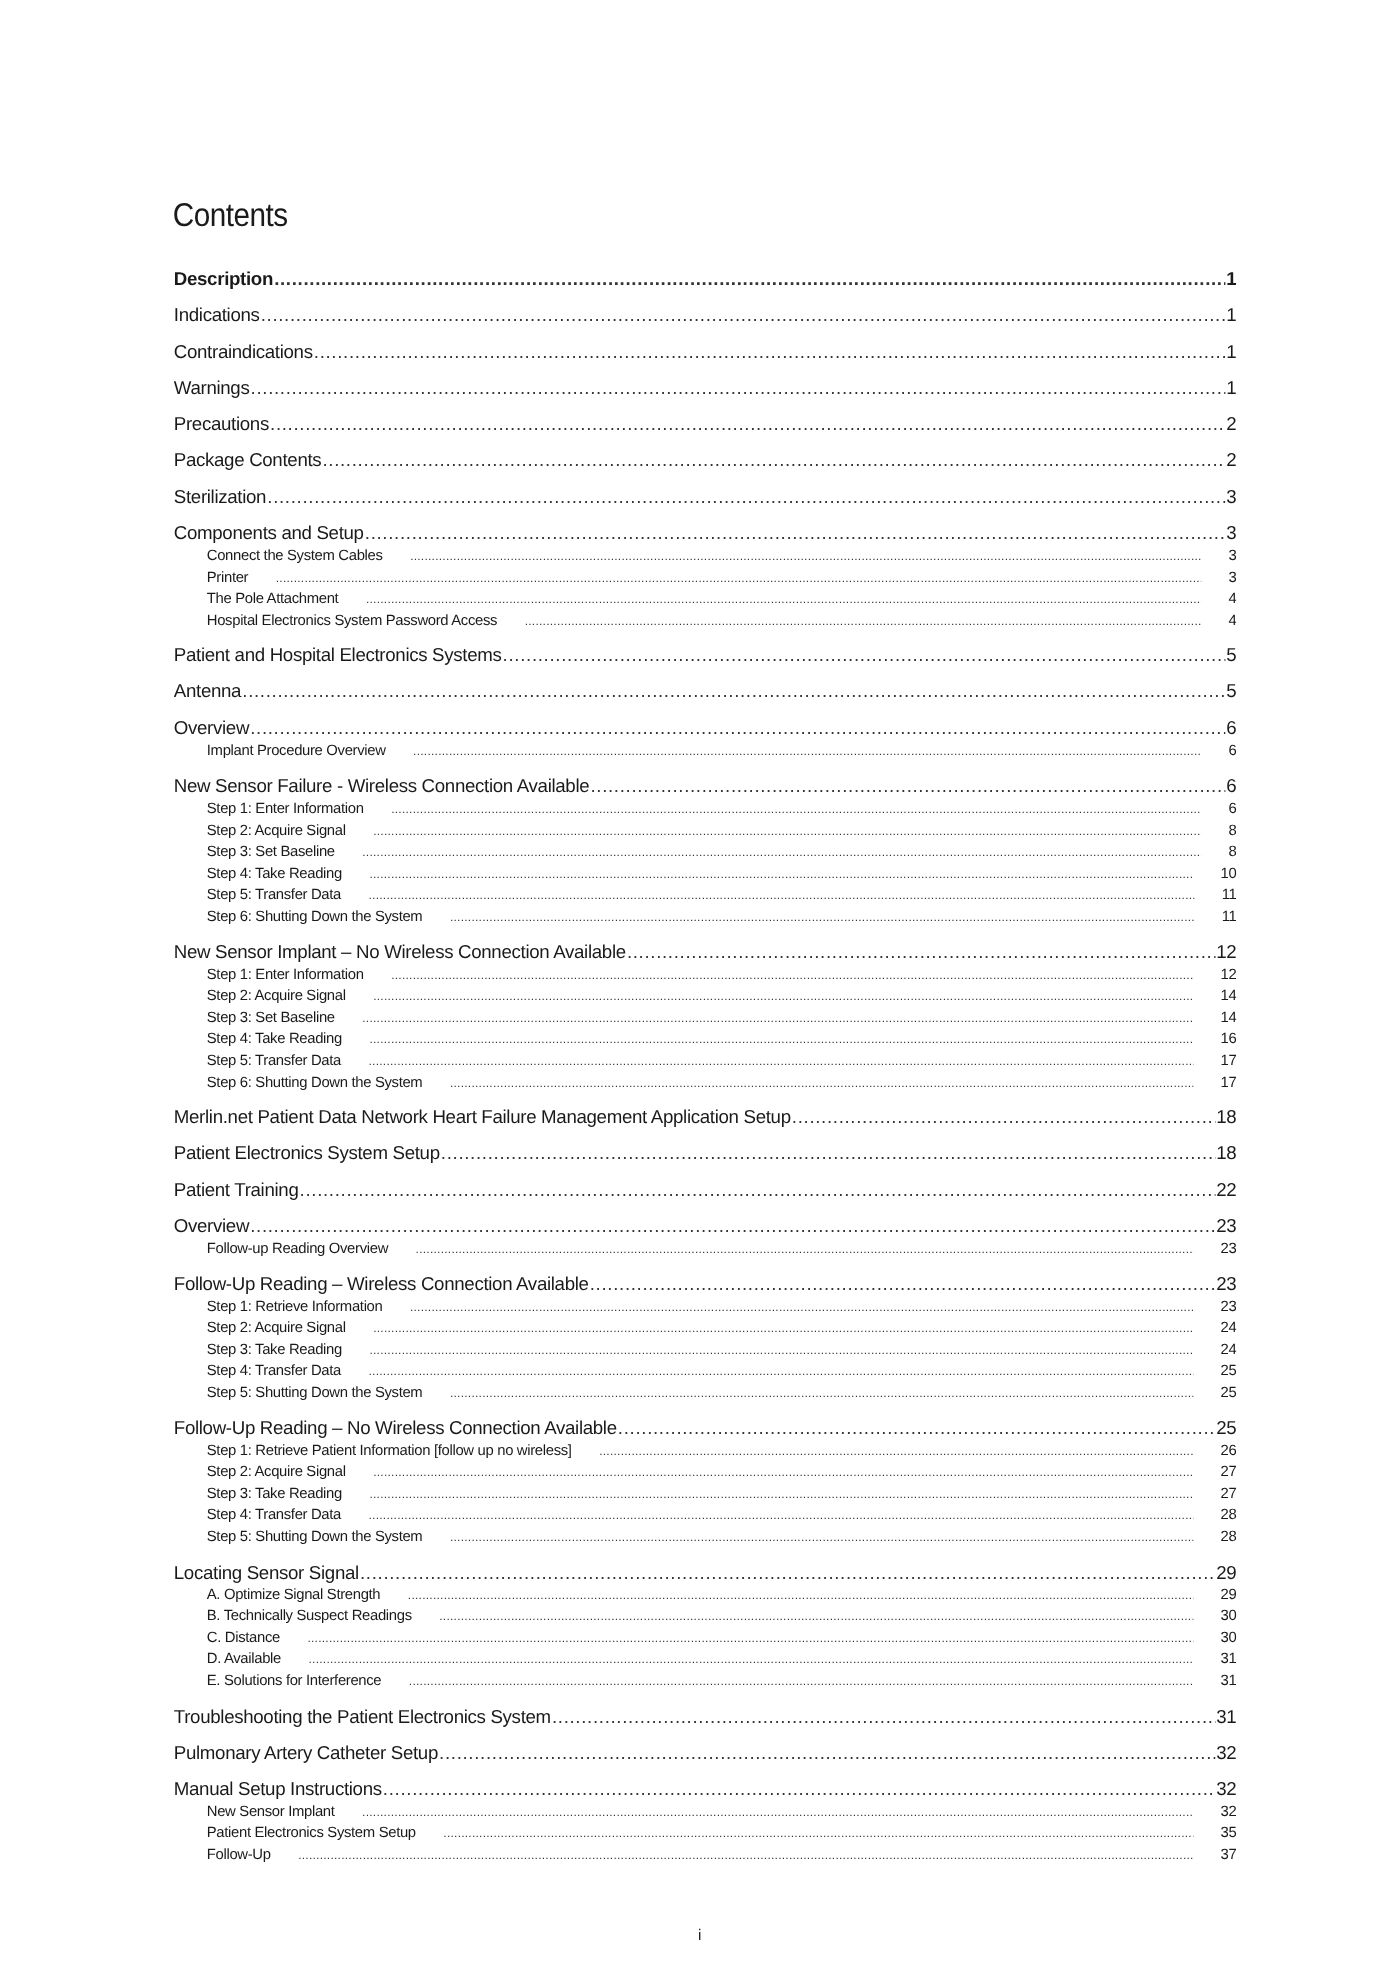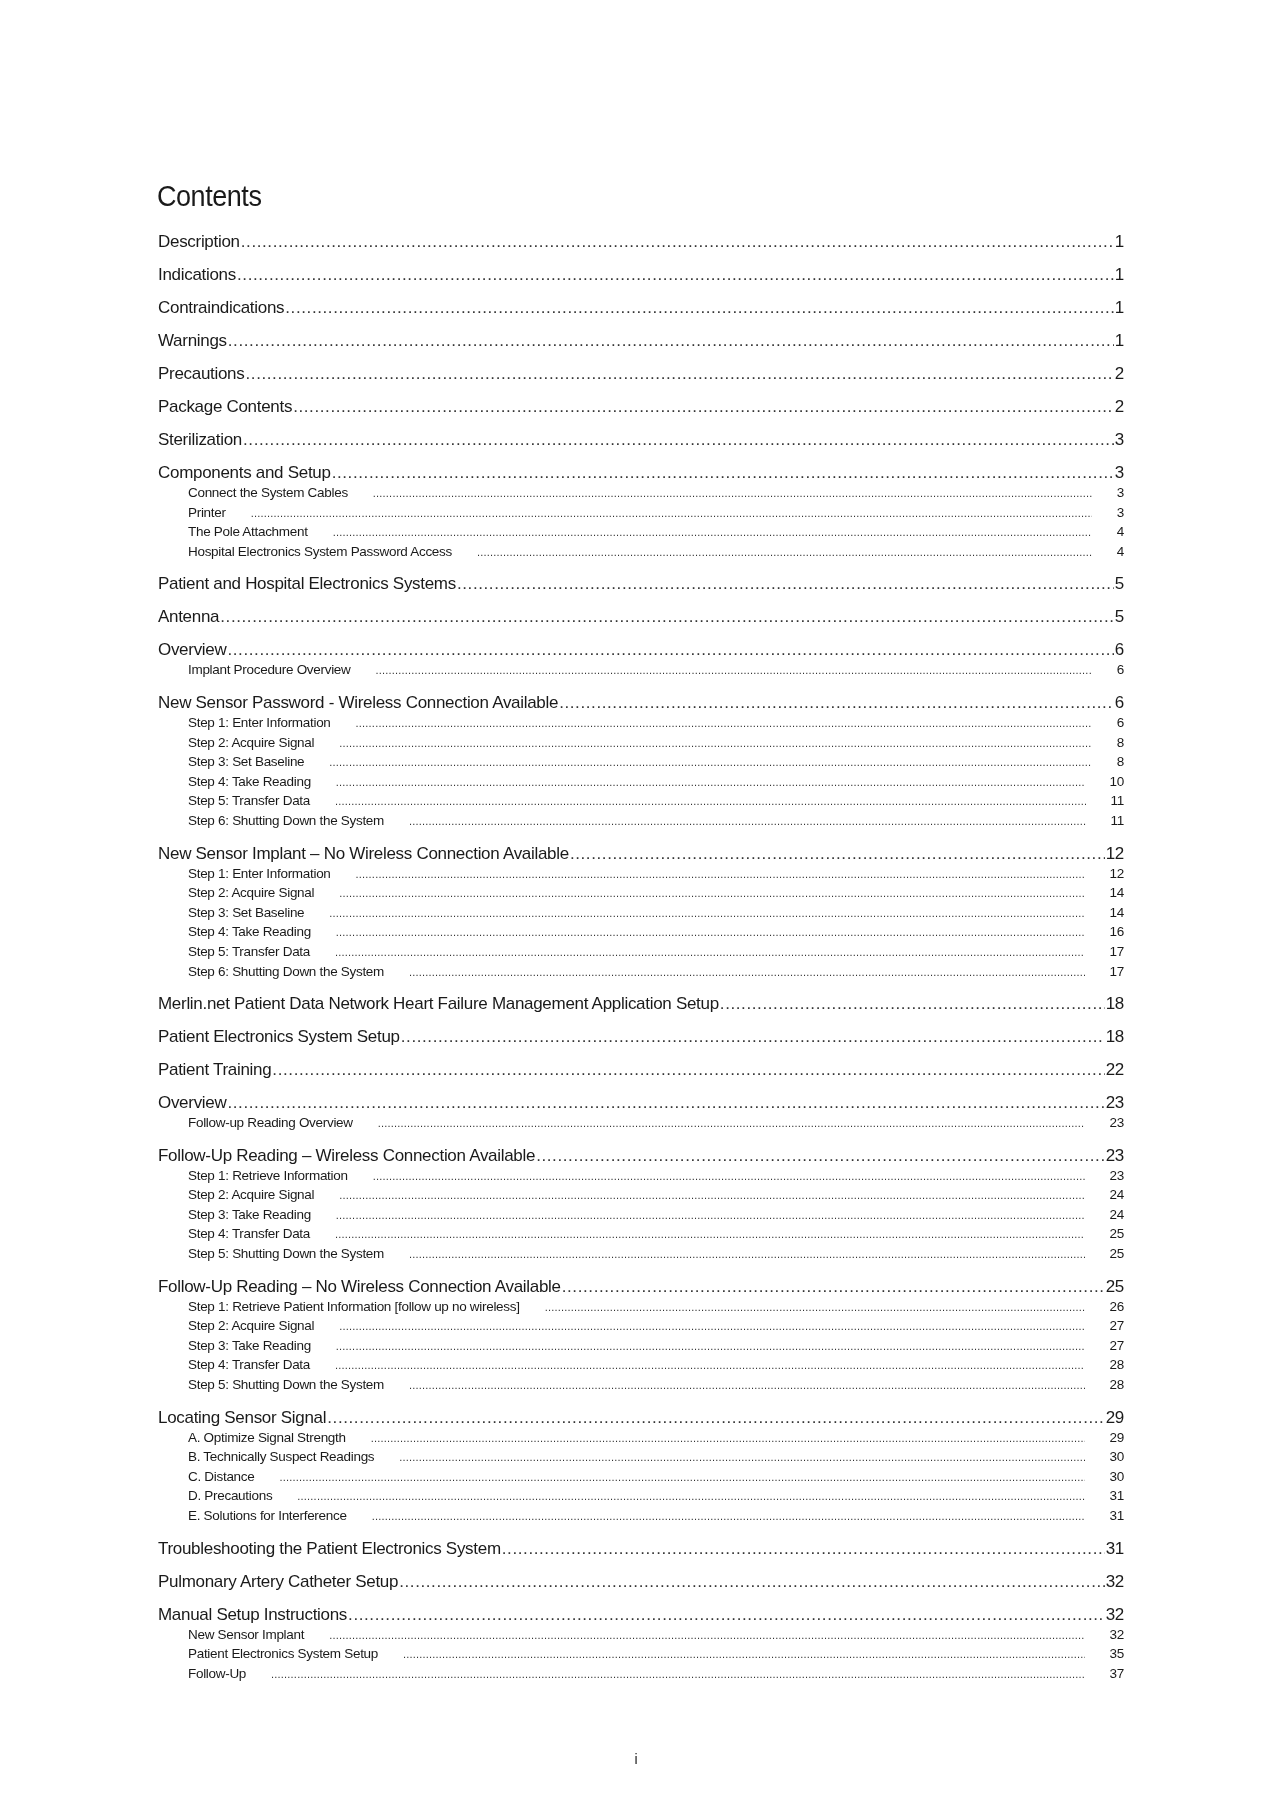--- a/index.html
+++ b/index.html
@@ -4,21 +4,21 @@
 <style>
   html, body { margin: 0; padding: 0; background: #ffffff; }
   body { width: 1272px; height: 1800px; position: relative; overflow: hidden;
          font-family: "Liberation Sans", sans-serif; color: #1a1a1a; }
   .page-title { position: absolute; left: 157px; top: 178px; font-size: 30px;
                 font-weight: normal; letter-spacing: -0.5px; margin: 0; line-height: 36px;
                 transform: scaleX(0.9); transform-origin: left top; }
   .toc { position: absolute; left: 158px; width: 966px; top: 232px; margin: 0; padding: 0; list-style: none; }
   .entry { display: flex; align-items: baseline; white-space: nowrap; overflow: hidden; }
   .entry.l1 { font-size: 17px; height: 20px; line-height: 20px; margin-top: 13px; letter-spacing: -0.3px; }
-  .entry.l1.first { margin-top: 0; }
+  .entry.l1.first { margin-top: 12px; font-weight: bold; }
   .entry.l2 { font-size: 13.5px; height: 19.6px; line-height: 19.6px; padding-left: 30px; letter-spacing: -0.3px; gap: 24px; }
   .entry .label { flex: 0 0 auto; }
   .entry .leader { flex: 1 1 auto; overflow: hidden; color: #333; margin: 0 1px; }
   .entry .leader::after { content: "........................................................................................................................................................................................................................................................................................................................................................................................................................................"; letter-spacing: 0.6px; }
   .entry.l2 .leader::after { letter-spacing: 0.2px; font-size: 11px; }
   .entry .page { flex: 0 0 auto; text-align: right; }
   .footer-page { position: absolute; left: 0; width: 1272px; top: 1751px; text-align: center; font-size: 14px; }
 </style>
 </head>
 <body>
@@ -100,21 +100,21 @@
       <span class="label">Overview</span>
       <span class="leader"></span>
       <span class="page">6</span>
     </li>
     <li class="entry l2">
       <span class="label">Implant Procedure Overview</span>
       <span class="leader"></span>
       <span class="page">6</span>
     </li>
     <li class="entry l1">
-      <span class="label">New Sensor Password - Wireless Connection Available</span>
+      <span class="label">New Sensor Failure - Wireless Connection Available</span>
       <span class="leader"></span>
       <span class="page">6</span>
     </li>
     <li class="entry l2">
       <span class="label">Step 1: Enter Information</span>
       <span class="leader"></span>
       <span class="page">6</span>
     </li>
     <li class="entry l2">
       <span class="label">Step 2: Acquire Signal</span>
@@ -275,21 +275,21 @@
       <span class="label">B. Technically Suspect Readings</span>
       <span class="leader"></span>
       <span class="page">30</span>
     </li>
     <li class="entry l2">
       <span class="label">C. Distance</span>
       <span class="leader"></span>
       <span class="page">30</span>
     </li>
     <li class="entry l2">
-      <span class="label">D. Precautions</span>
+      <span class="label">D. Available</span>
       <span class="leader"></span>
       <span class="page">31</span>
     </li>
     <li class="entry l2">
       <span class="label">E. Solutions for Interference</span>
       <span class="leader"></span>
       <span class="page">31</span>
     </li>
     <li class="entry l1">
       <span class="label">Troubleshooting the Patient Electronics System</span>

